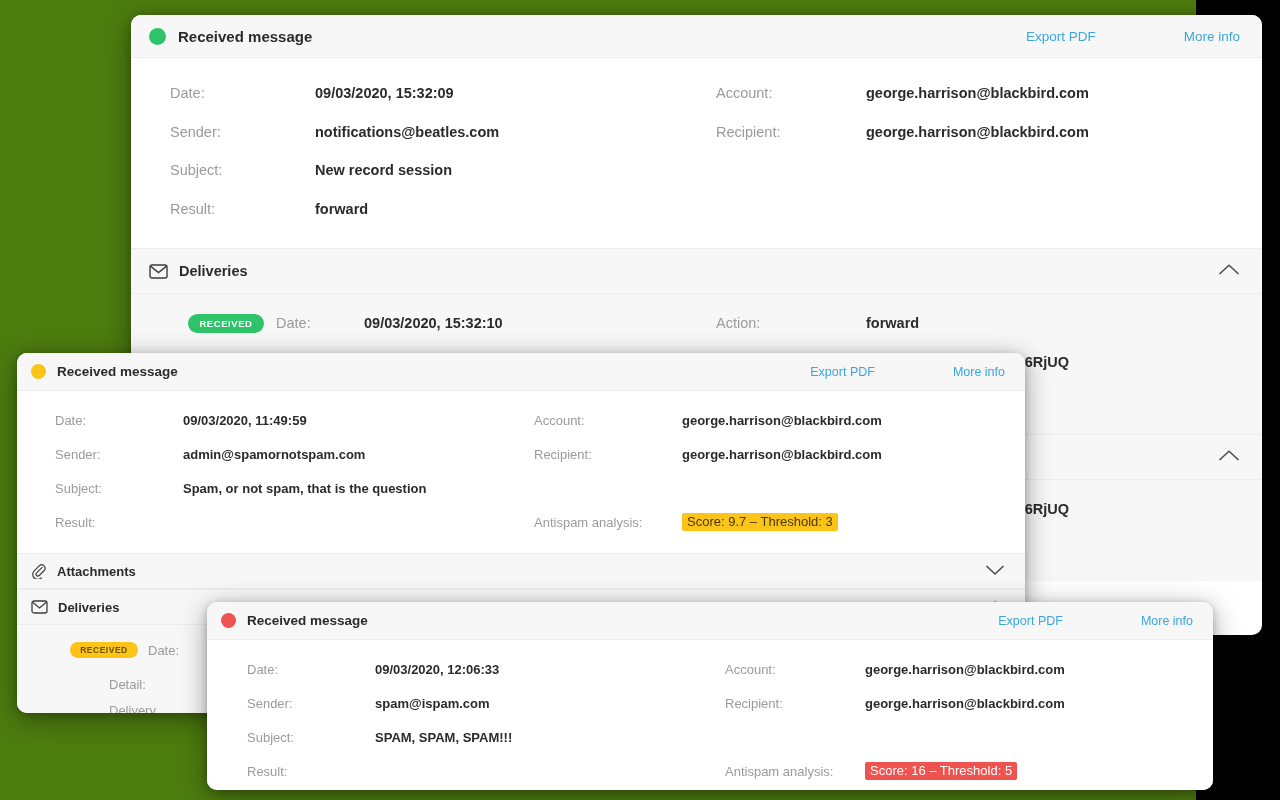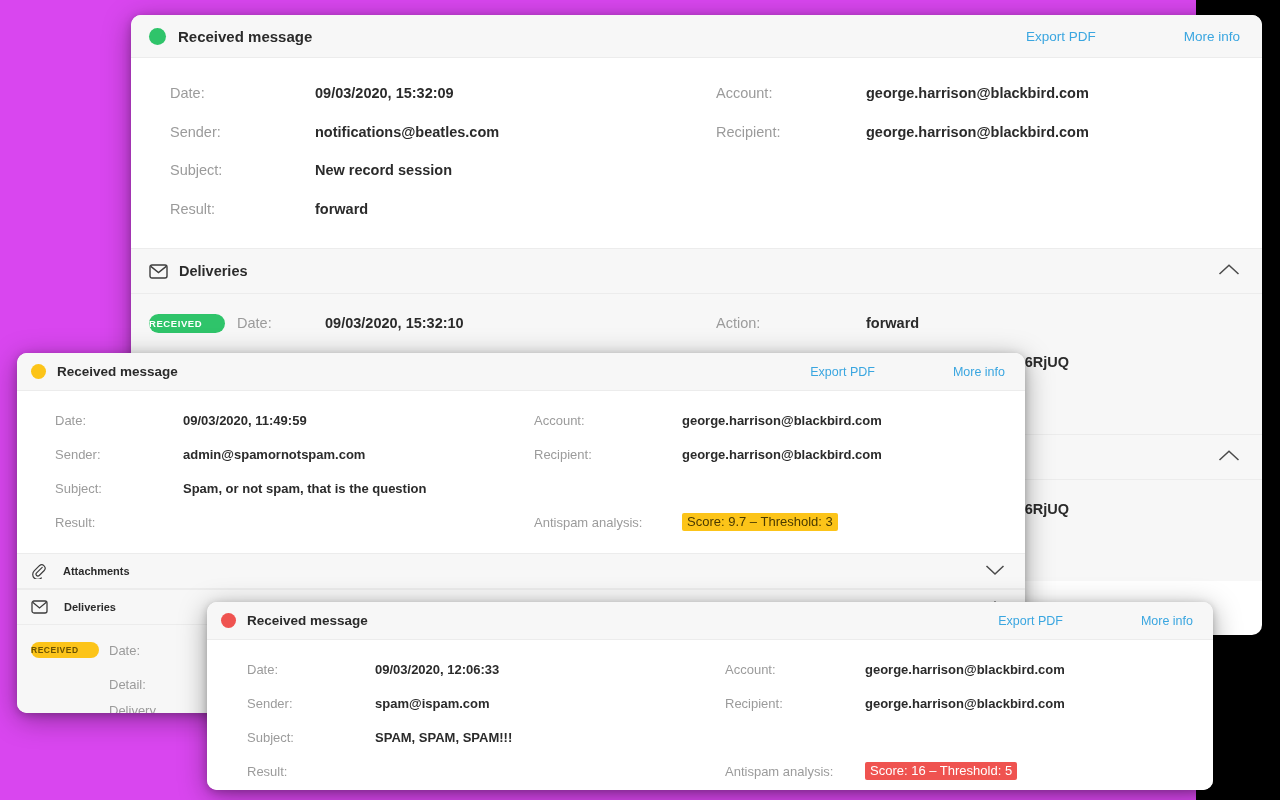--- a/index.html
+++ b/index.html
@@ -9,21 +9,21 @@
     width: 1280px;
     height: 800px;
     overflow: hidden;
     font-family: "Liberation Sans", sans-serif;
   }
 
   #stage {
     position: relative;
     width: 1196px;
     height: 800px;
-    background: #d946ef;
+    background: #4d7c0f;
   }
 
   .card {
     position: absolute;
     background: #ffffff;
     border-radius: 10px;
     box-shadow: 0 6px 28px rgba(0,0,0,0.35), 0 2px 8px rgba(0,0,0,0.22);
     overflow: hidden;
   }
 
@@ -89,21 +89,23 @@
   .delivery {
     display: flex;
     background: #f7f7f7;
     box-sizing: border-box;
   }
   .badge {
     display: inline-block;
     border-radius: 999px;
     font-weight: bold;
     letter-spacing: 0.06em;
+    text-align: center;
     flex: 0 0 auto;
+    margin-left: 39px;
   }
   .badge-green { background: #2fc46a; color: #ffffff; }
   .badge-amber { background: #fcc419; color: #6b5200; }
 
   
   #card1 { left: 131px; top: 15px; width: 1131px; height: 620px; }
   #card1 .card-head { height: 43px; padding: 0 22px 0 18px; font-size: 15px; }
   #card1 .status-dot { width: 17px; height: 17px; background: #2fc46a; margin-right: 12px; }
   #card1 .card-title { font-size: 15px; }
   #card1 .head-link { font-size: 13.5px; }
@@ -135,21 +137,21 @@
   #card2 .head-link.first { margin-right: 78px; }
   #card2 .card-body { padding: 12px 0 14px 0; }
   #card2 .col.left  { width: 517px; padding-left: 38px; box-sizing: border-box; }
   #card2 .col.right { width: 491px; box-sizing: border-box; }
   #card2 .frow { height: 34px; align-items: center; }
   #card2 .flabel { width: 128px; font-size: 13px; }
   #card2 .fvalue { font-size: 13px; }
   #card2 .col.right .flabel { width: 148px; }
   #card2 .tag { font-size: 13px; padding: 2px 5px; }
   #card2 .section-row { height: 36px; padding: 0 20px 0 14px; }
-  #card2 .section-title { font-size: 11px; margin-left: 16px; }
+  #card2 .section-title { font-size: 13px; margin-left: 10px; }
   #card2 .delivery { padding: 8px 0 12px 0; }
   #card2 .delivery .col.left  { width: 517px; padding-left: 14px; box-sizing: border-box; }
   #card2 .delivery .col.right { width: 491px; box-sizing: border-box; }
   #card2 .delivery .frow { height: 34px; }
   #card2 .badge { width: 68px; font-size: 8.5px; padding: 3px 0; margin-right: 10px; }
   #card2 .delivery .flabel { width: 78px; font-size: 13px; }
   #card2 .delivery .col.right .flabel { width: 148px; }
   #card2 .delivery .indent { margin-left: 78px; }
 
   

